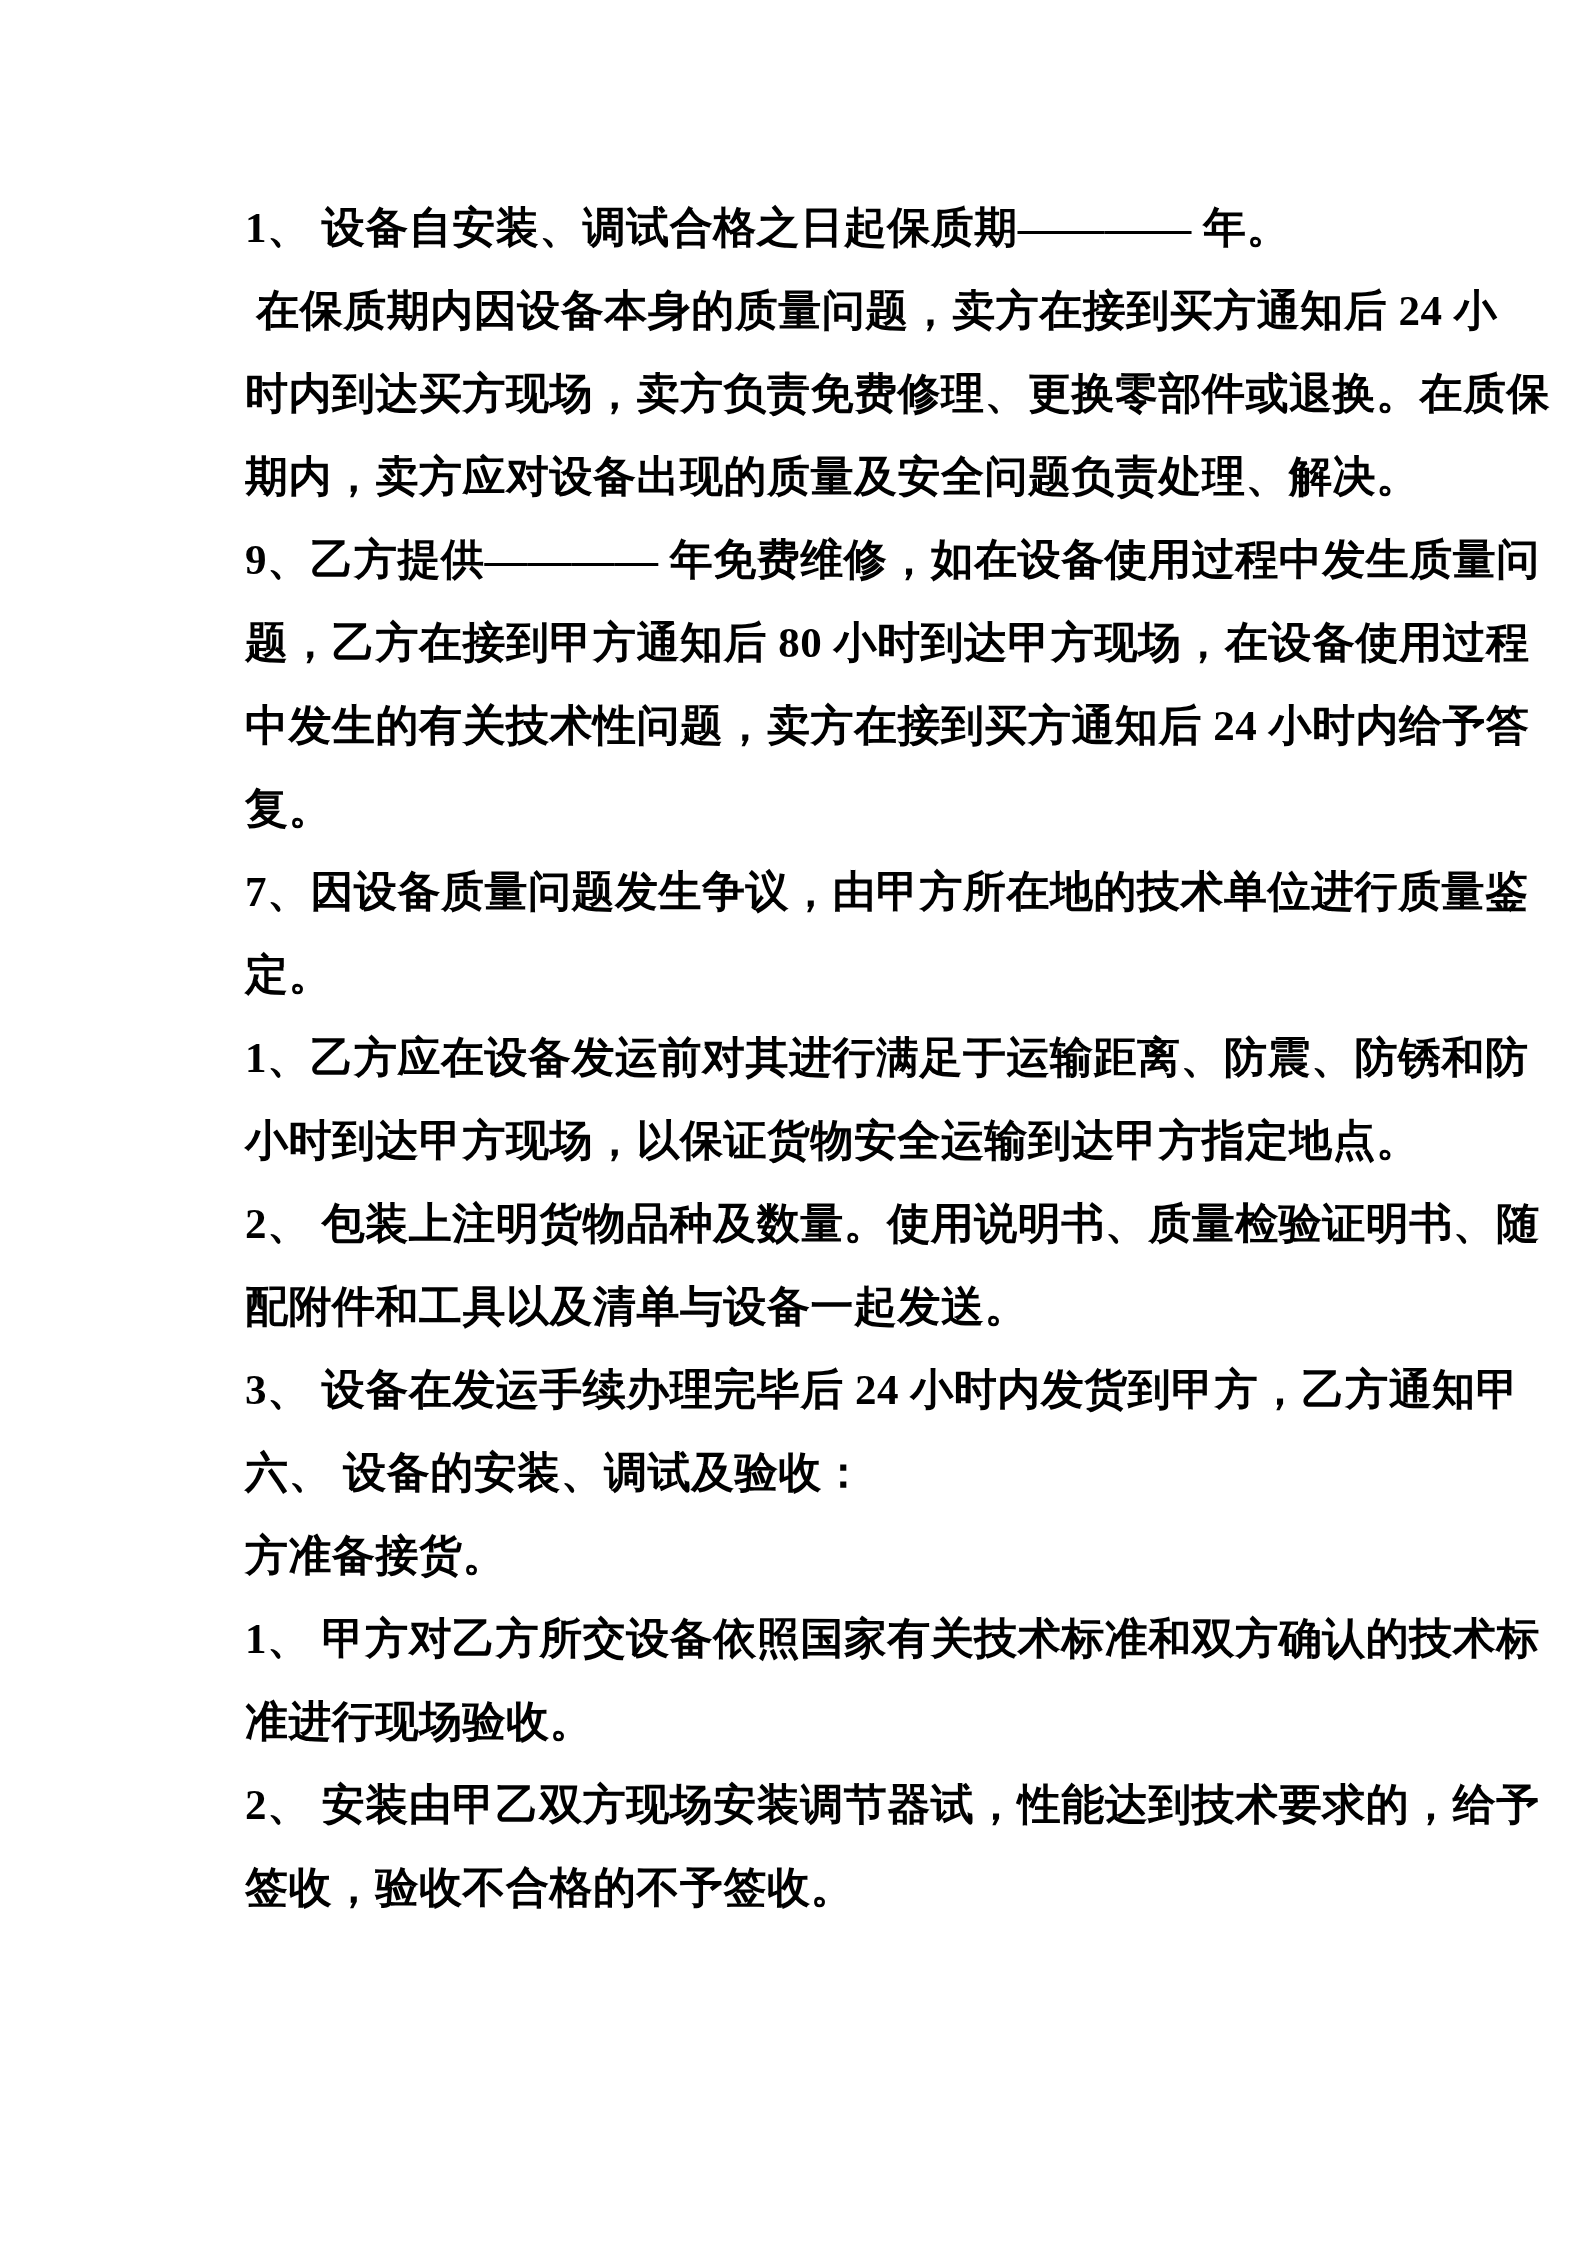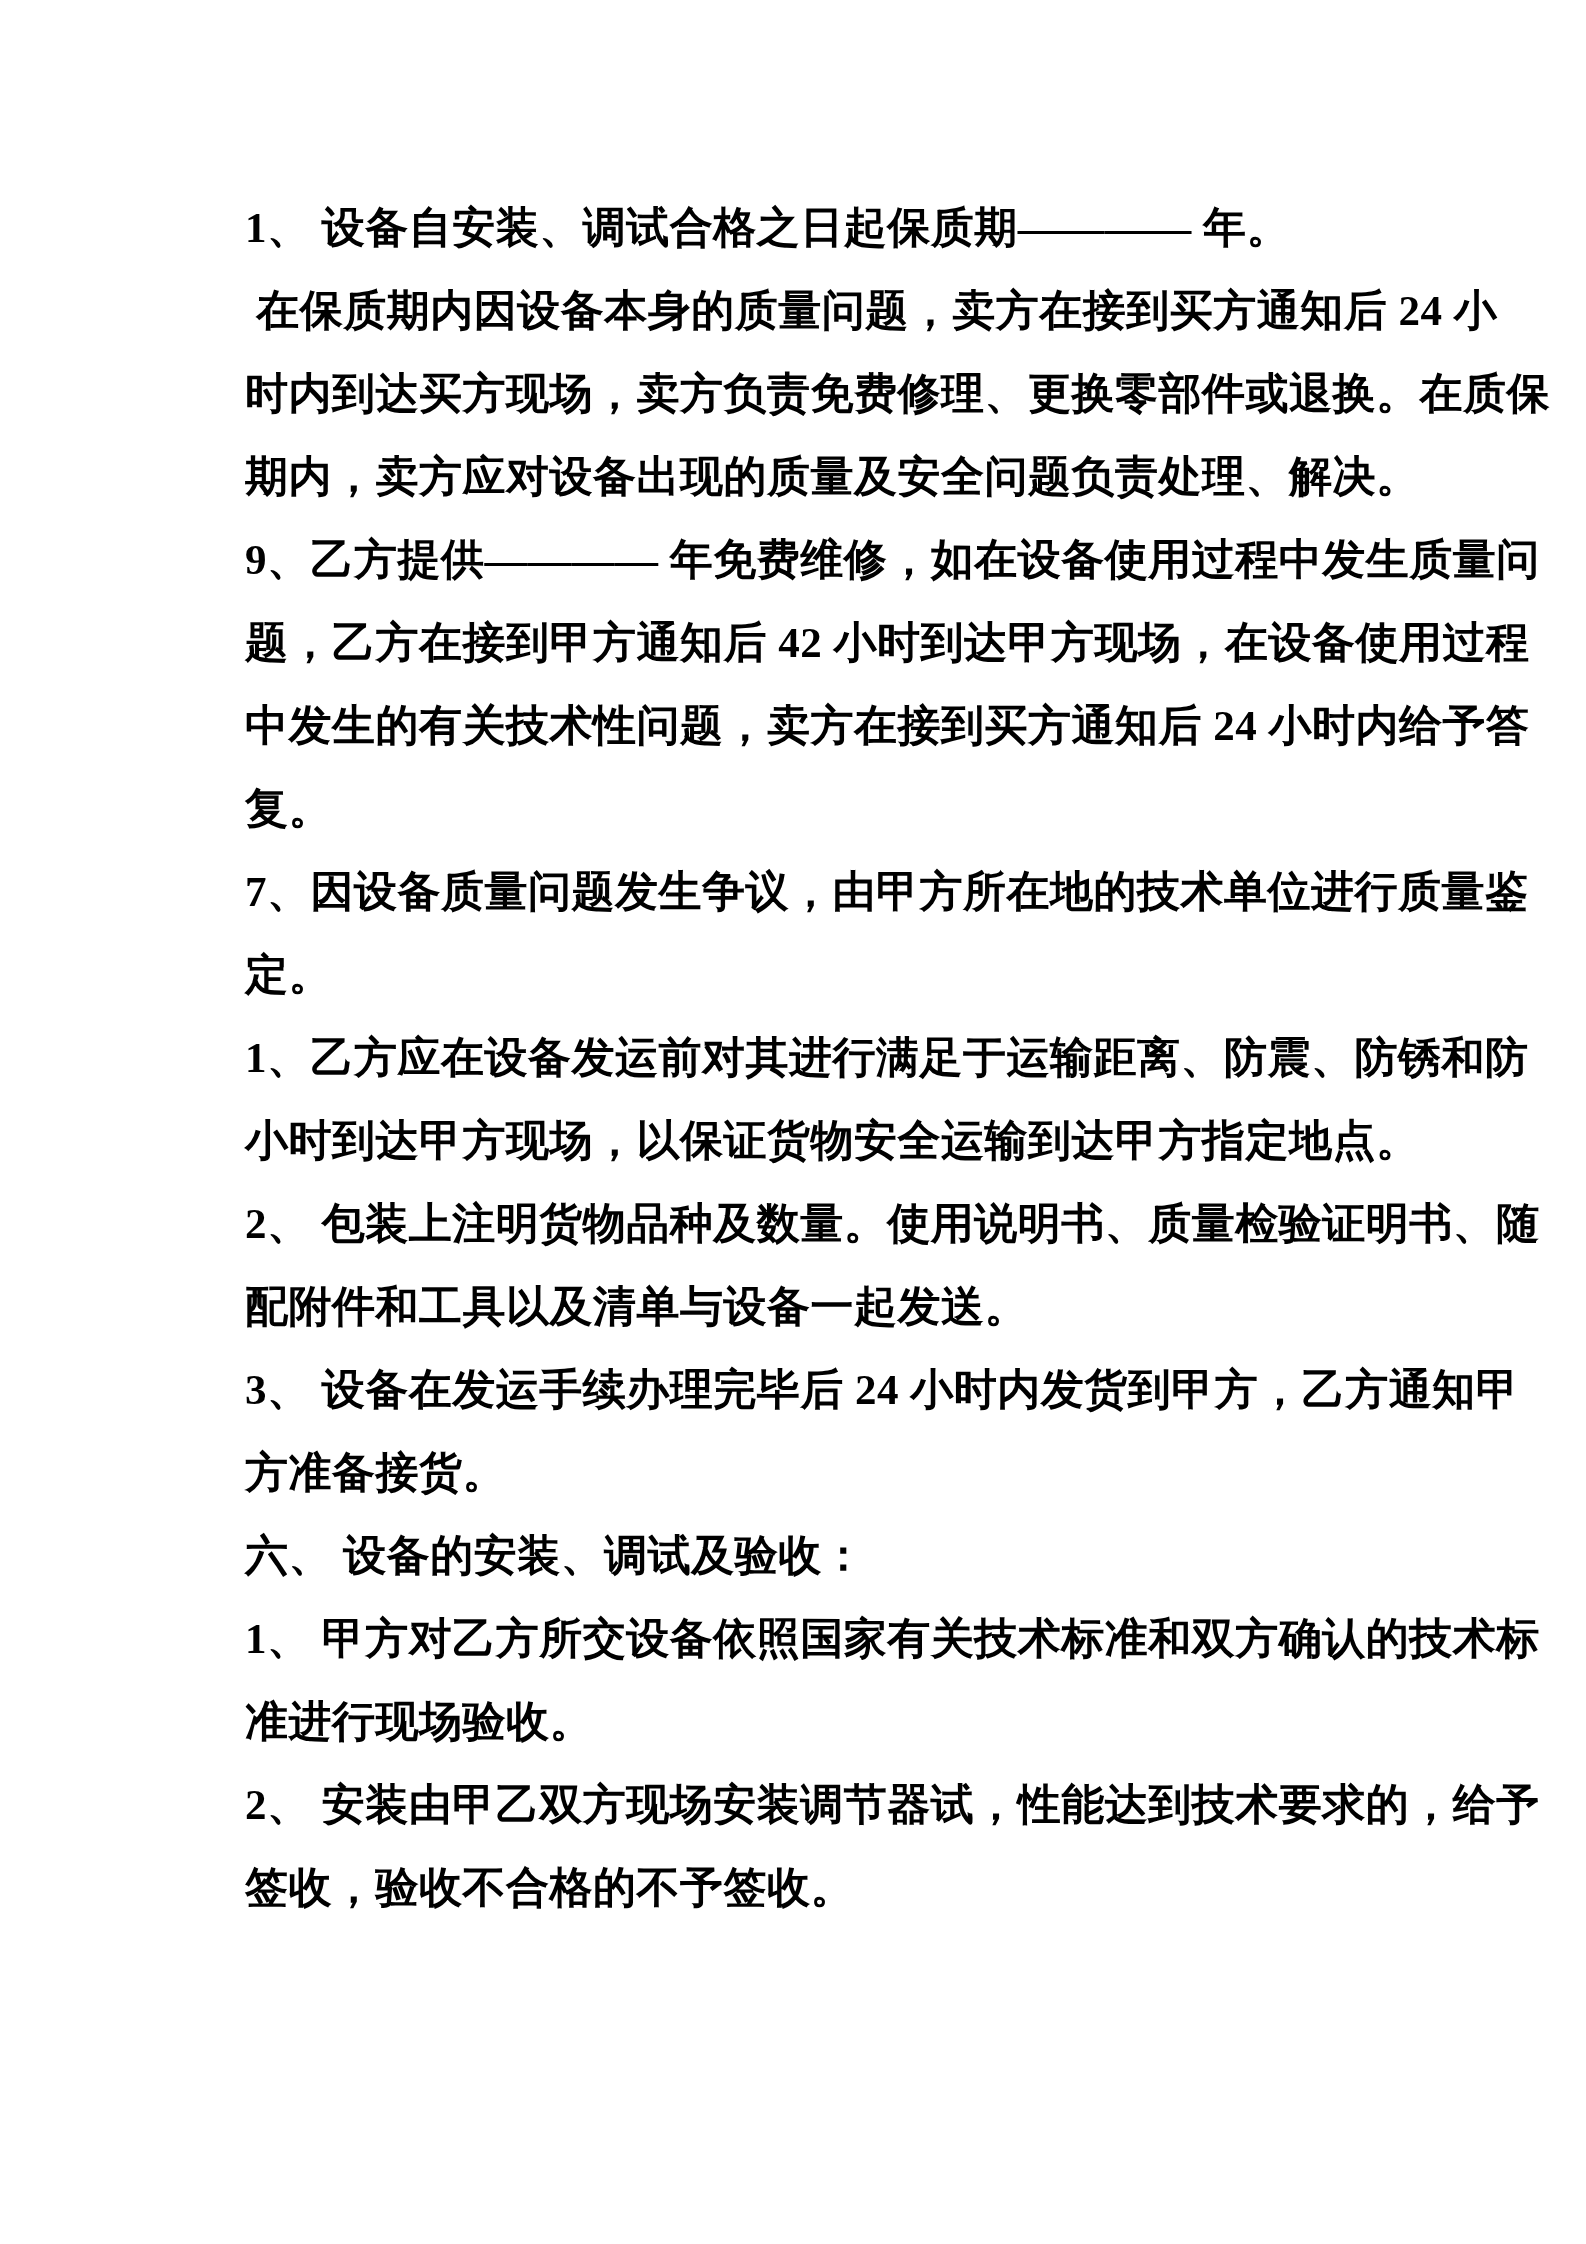--- a/index.html
+++ b/index.html
@@ -38,30 +38,30 @@
 </head>
 <body>
 
 <div class="page" style="background: rgb(255, 255, 255); color: rgb(0, 0, 0);">
   <div class="content">
       <div class="line">1、 设备自安装、调试合格之日起保质期———— 年。</div>
       <div class="line"> 在保质期内因设备本身的质量问题，卖方在接到买方通知后 24 小</div>
       <div class="line">时内到达买方现场，卖方负责免费修理、更换零部件或退换。在质保</div>
       <div class="line">期内，卖方应对设备出现的质量及安全问题负责处理、解决。</div>
       <div class="line">9、乙方提供———— 年免费维修，如在设备使用过程中发生质量问</div>
-      <div class="line">题，乙方在接到甲方通知后 42 小时到达甲方现场，在设备使用过程</div>
+      <div class="line">题，乙方在接到甲方通知后 80 小时到达甲方现场，在设备使用过程</div>
       <div class="line">中发生的有关技术性问题，卖方在接到买方通知后 24 小时内给予答</div>
       <div class="line">复。</div>
       <div class="line">7、因设备质量问题发生争议，由甲方所在地的技术单位进行质量鉴</div>
       <div class="line">定。</div>
       <div class="line">1、乙方应在设备发运前对其进行满足于运输距离、防震、防锈和防</div>
       <div class="line">小时到达甲方现场，以保证货物安全运输到达甲方指定地点。</div>
       <div class="line">2、 包装上注明货物品种及数量。使用说明书、质量检验证明书、随</div>
       <div class="line">配附件和工具以及清单与设备一起发送。</div>
       <div class="line">3、 设备在发运手续办理完毕后 24 小时内发货到甲方，乙方通知甲</div>
+      <div class="line">六、 设备的安装、调试及验收：</div>
       <div class="line">方准备接货。</div>
-      <div class="line">六、 设备的安装、调试及验收：</div>
       <div class="line">1、 甲方对乙方所交设备依照国家有关技术标准和双方确认的技术标</div>
       <div class="line">准进行现场验收。</div>
       <div class="line">2、 安装由甲乙双方现场安装调节器试，性能达到技术要求的，给予</div>
       <div class="line">签收，验收不合格的不予签收。</div>
     </div>
 </div>
 
 </body></html>

